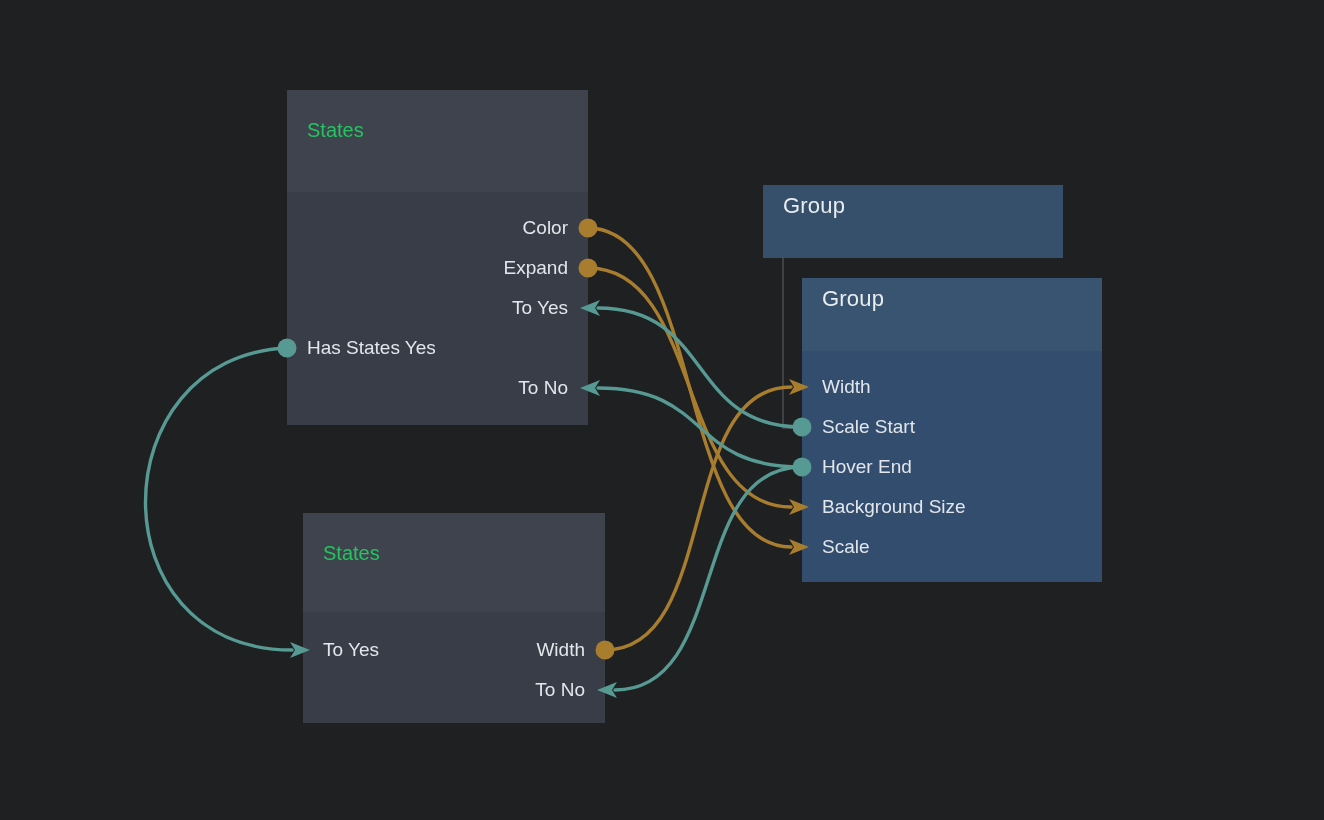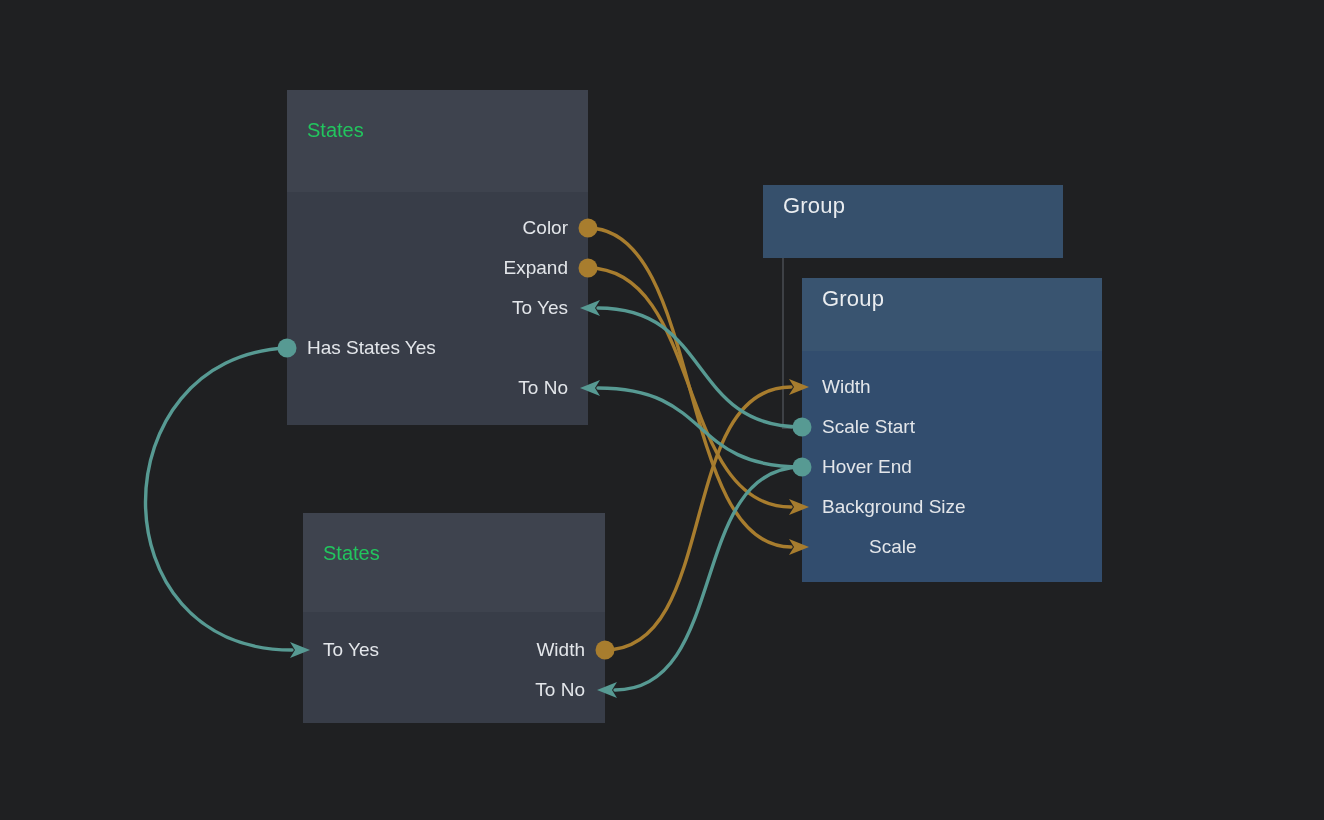--- a/index.html
+++ b/index.html
@@ -72,21 +72,21 @@
 
   <div class="node single" id="node-group2">
     <div class="node-header-bg"></div>
     <div class="node-header">
       <div class="node-title">Group</div>
     </div>
   <div class="port-label left" style="top: 97px;">Width</div>
       <div class="port-label left" style="top: 137px;">Scale Start</div>
       <div class="port-label left" style="top: 177px; text-align: right;">Hover End</div>
       <div class="port-label left" style="top: 217px;">Background Size</div>
-      <div class="port-label left" style="top: 257px; margin-left: 47px;">Scale</div>
+      <div class="port-label left" style="top: 257px;">Scale</div>
     </div>
 
   <div class="node" id="node-expand">
     <div class="node-header-bg"></div>
     <div class="node-header">
       <div class="node-subtitle">States</div>
     </div>
   <div class="port-label left" style="top: 125px;">To Yes</div>
       <div class="port-label right" style="top: 125px;">Width</div>
       <div class="port-label right" style="top: 165px;">To No</div>

